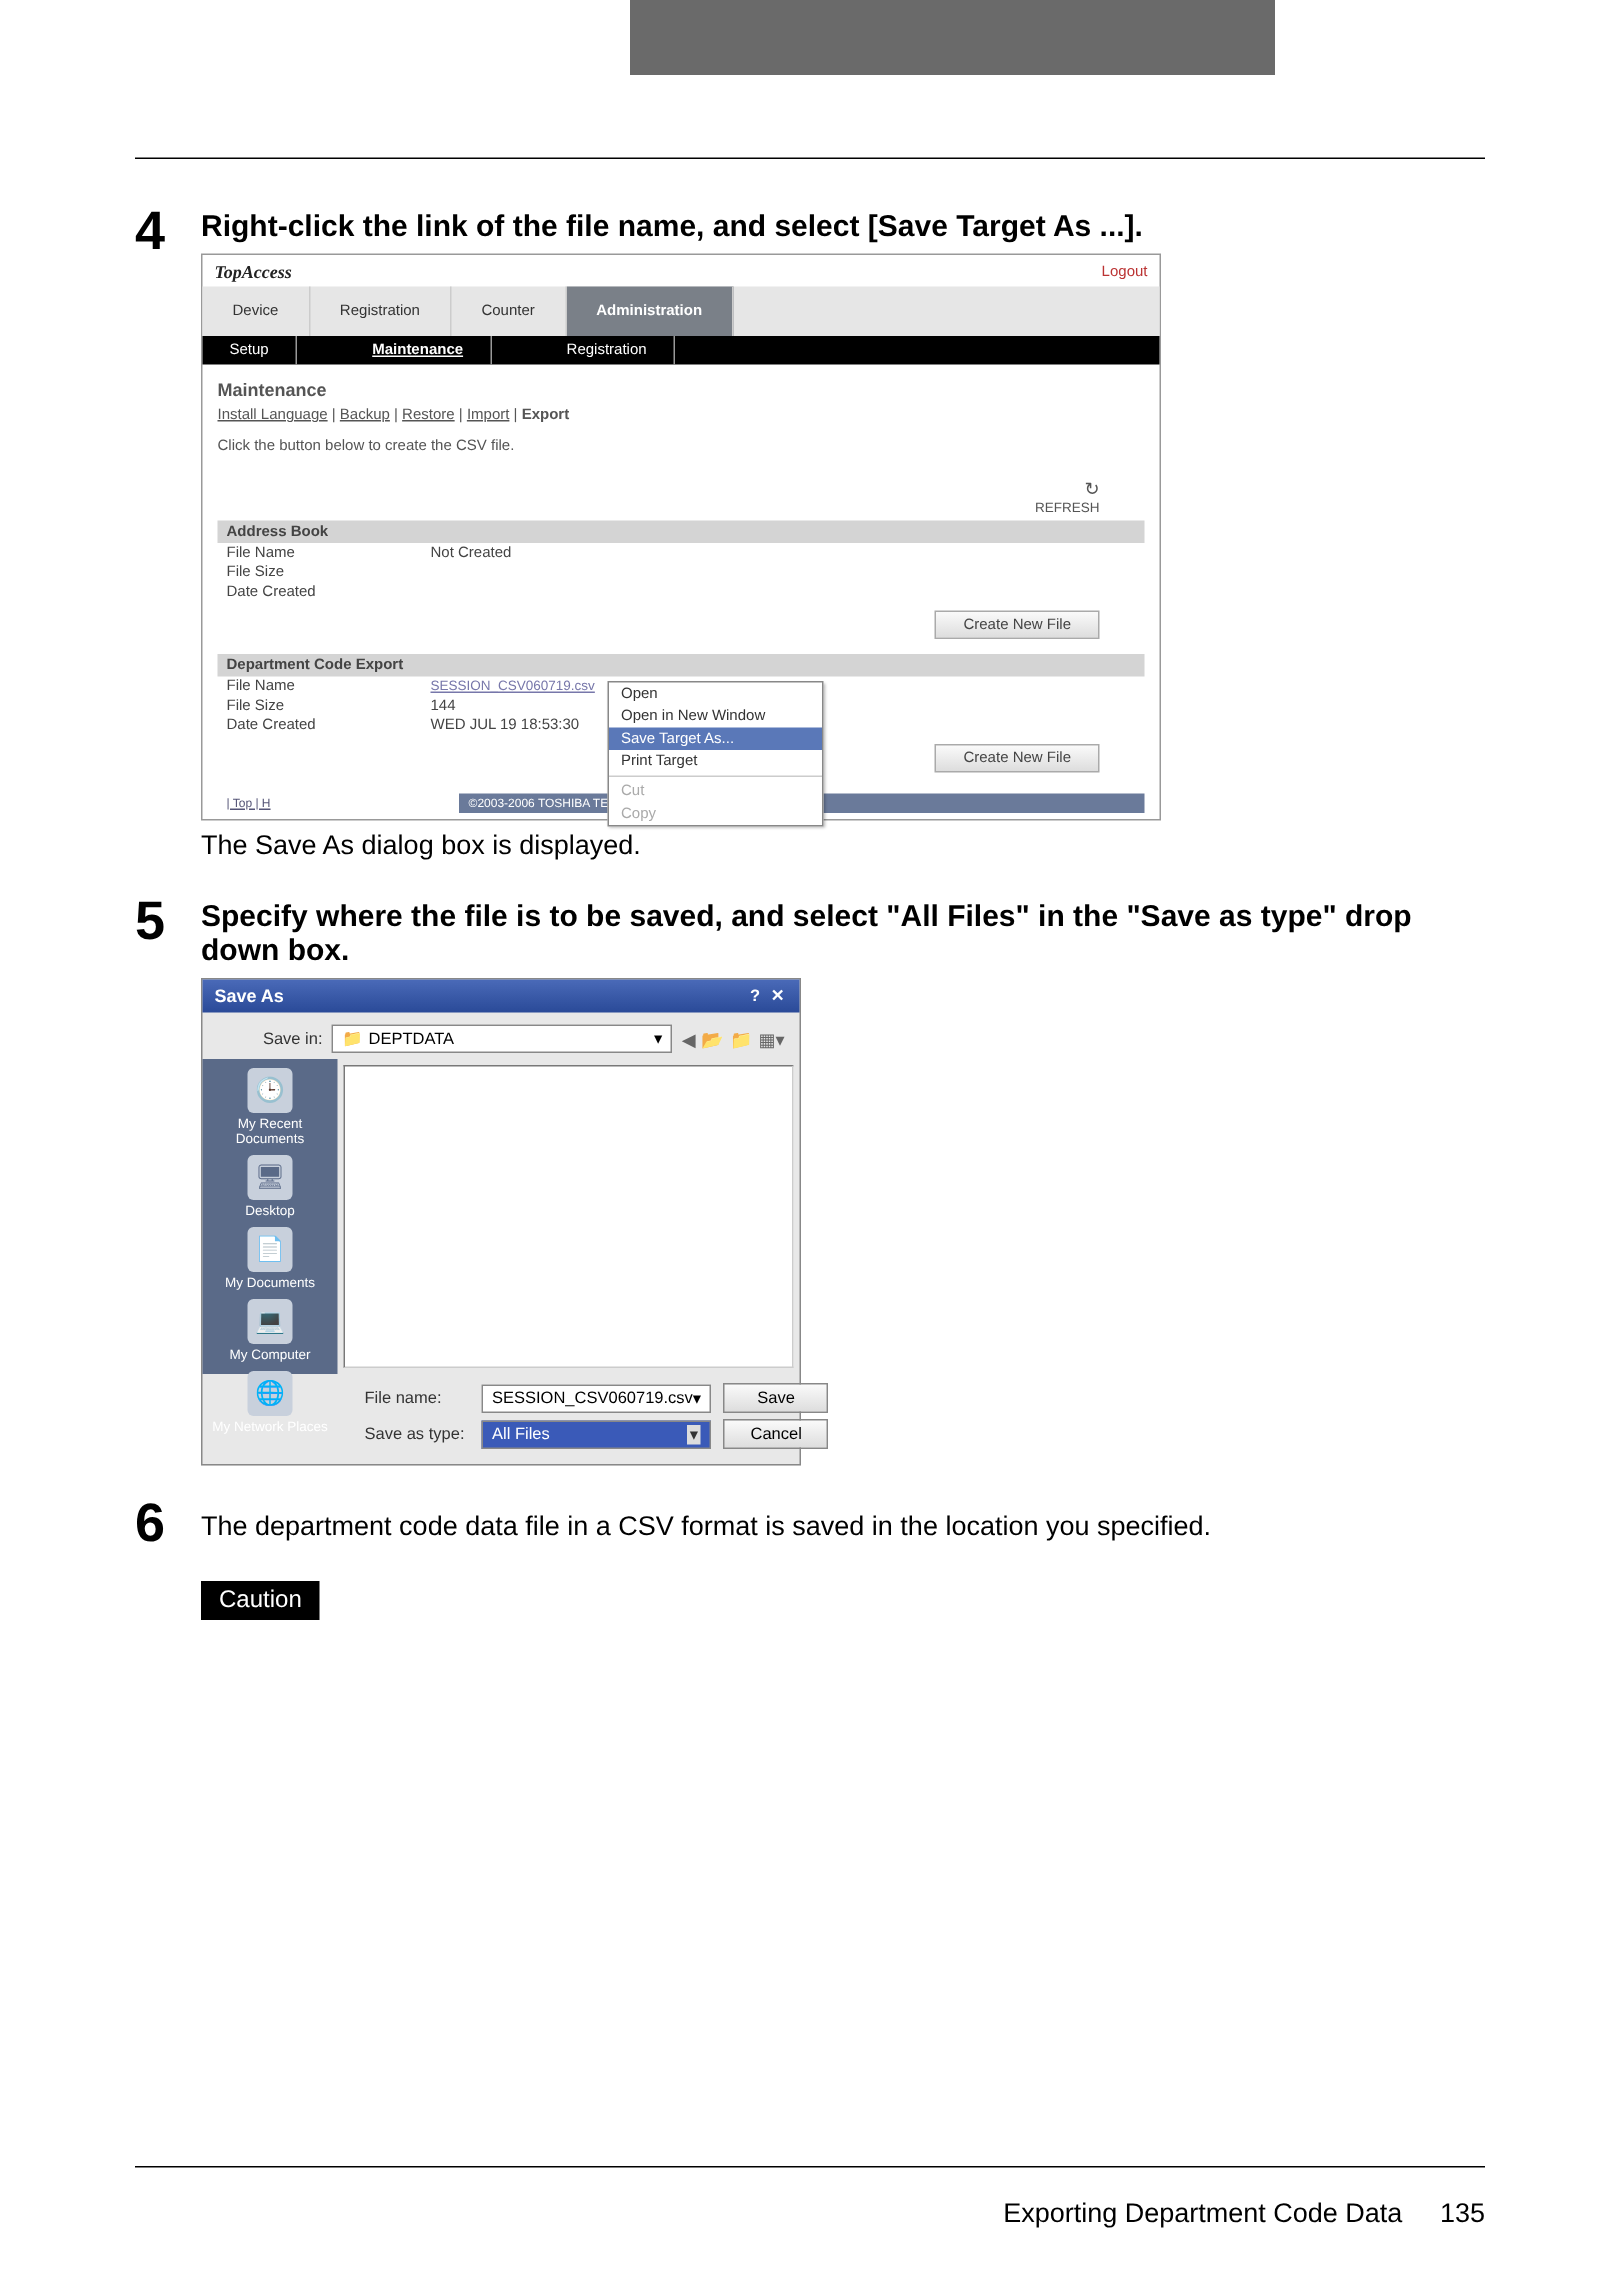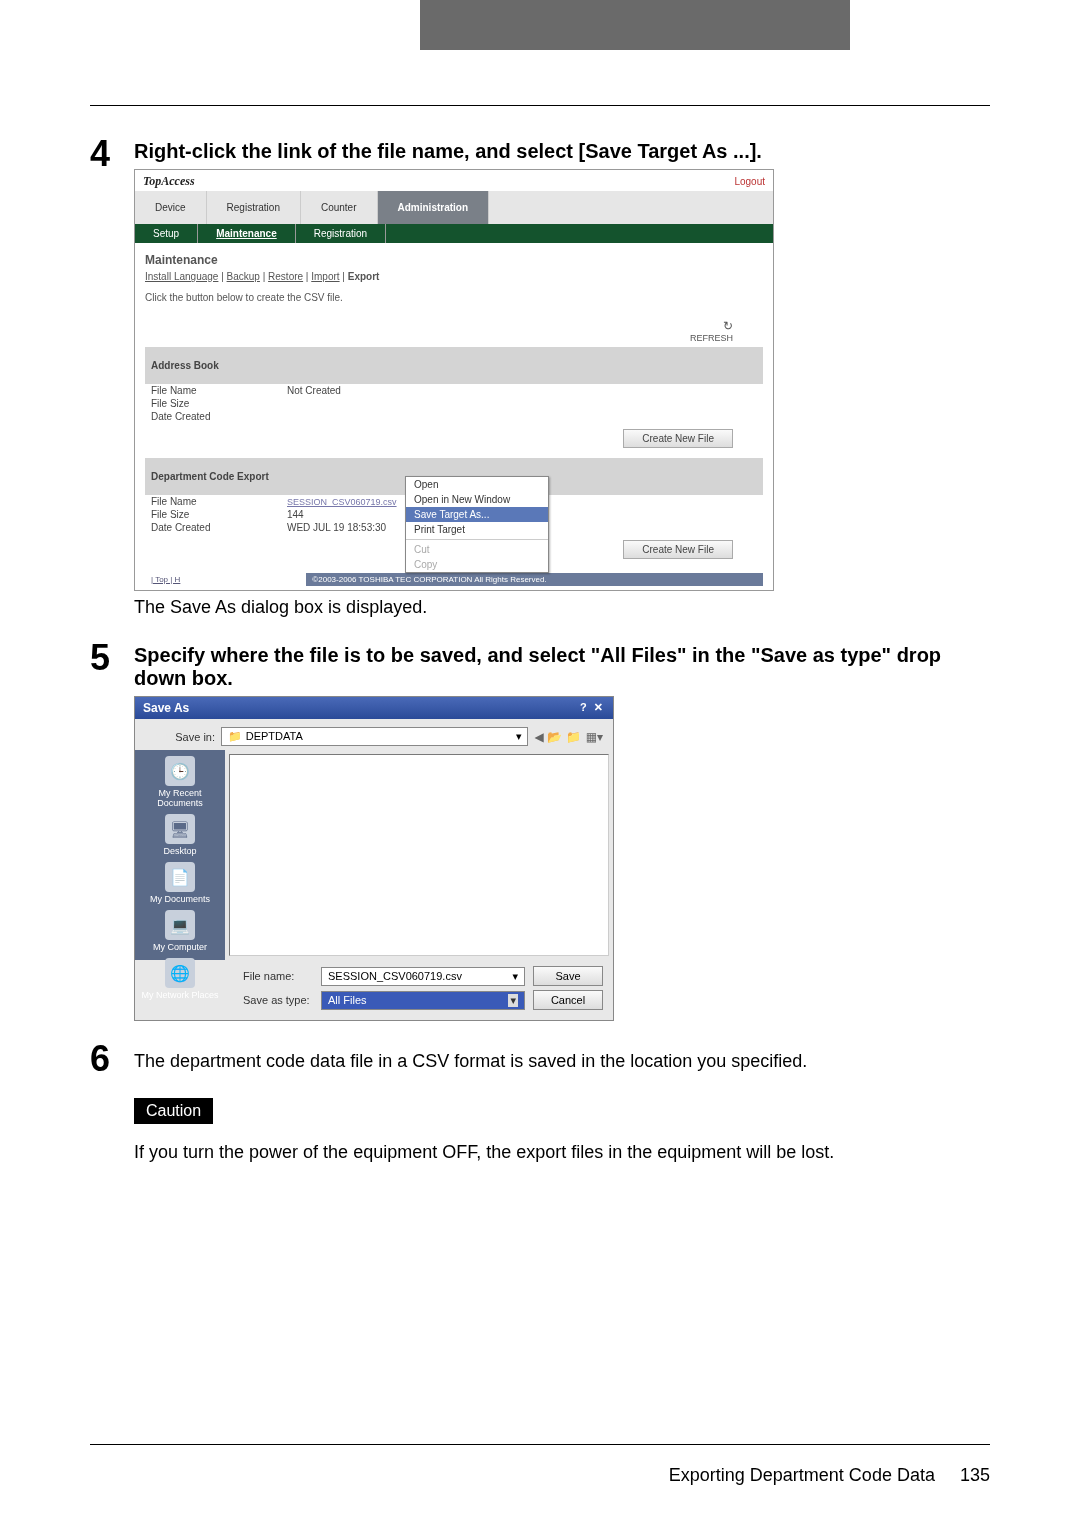--- a/index.html
+++ b/index.html
@@ -97,23 +97,24 @@
     border-right: 1px solid #ccc;
     color: #333;
   }
   .ta-tab.active {
     background: #7a8088;
     color: #fff;
     font-weight: bold;
   }
   .ta-sub {
     display: flex;
-    background: #14532d;
-    color: #fff;
-    font-size: 10px;
+    background: #000000;
+    color: #fff;
+    font-size: 10px;
+    gap: 32px;
   }
   .ta-sub-item {
     padding: 4px 18px;
     border-right: 1px solid #999;
   }
   .ta-sub-item.active {
     text-decoration: underline;
     font-weight: bold;
   }
   .ta-body {
@@ -142,21 +143,21 @@
     color: #555;
     margin-bottom: 4px;
     padding-right: 30px;
   }
   .ta-refresh-icon {
     display: inline-block;
     font-size: 12px;
   }
   .ta-table-header {
     background: #d4d4d4;
-    padding: 13px 6px;
+    padding: 2px 6px;
     font-size: 10px;
     font-weight: bold;
     color: #444;
   }
   .ta-row {
     display: flex;
     padding: 1px 6px;
     font-size: 10px;
     color: #444;
   }
@@ -211,21 +212,21 @@
     background: #6a7a9a;
     padding: 2px 6px;
     flex: 1;
     margin-left: 120px;
   }
   .ta-rel {
     position: relative;
   }
   
   .saveas {
-    width: 480px;
+    width: 400px;
     border: 1px solid #888;
     background: #e8e8e8;
     font-size: 11px;
     margin: 6px 0 10px 0;
   }
   .sa-title {
     background: linear-gradient(#4a6ab8,#2a4a98);
     color: #fff;
     padding: 4px 8px;
     font-weight: bold;
@@ -501,21 +502,20 @@
         </div>
       </div>
     </div>
   </div>
 
   <div class="step">
     <div class="step-num">6</div>
     <div class="step-body">
       <div class="step-text">The department code data file in a CSV format is saved in the location you specified.</div>
       <div class="caution-box">Caution</div>
-      <div class="caution-text">If you turn the power of the equipment OFF, the export files in the equipment will be lost.</div>
     </div>
   </div>
 
 </div>
 
 <div class="page-footer">
   <span>Exporting Department Code Data</span>
   <span class="page-num">135</span>
 </div>
 

